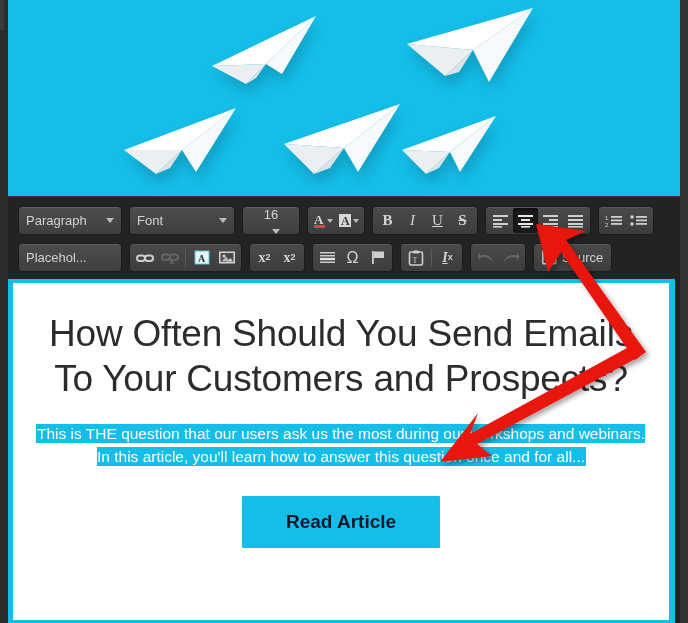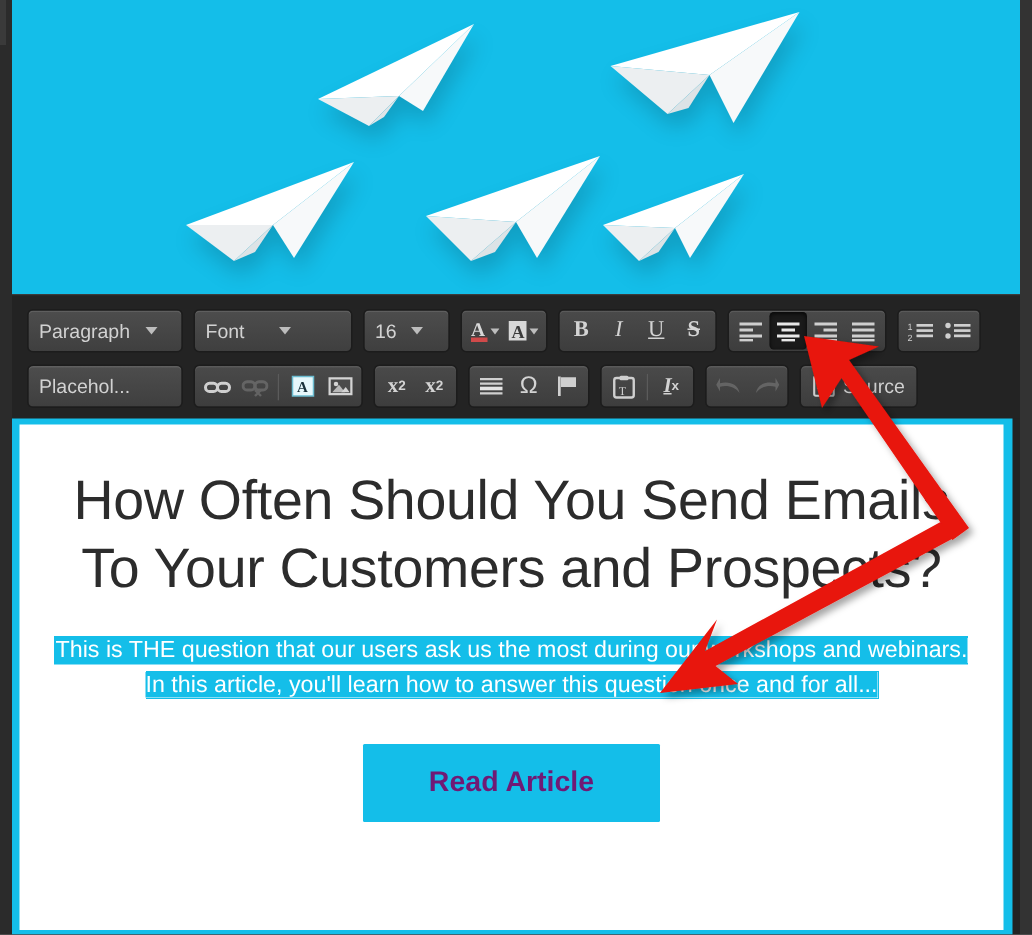--- a/index.html
+++ b/index.html
@@ -58,42 +58,42 @@
     border-radius: 3px;
     color: #cfcfcf;
     cursor: pointer;
     padding: 0 3px;
   }
   .tb-btn.active { background: #1a1a1a; box-shadow: inset 0 1px 3px rgba(0,0,0,0.8); }
   .tb-btn.disabled { opacity: 0.38; }
   .tb-sep { width: 1px; height: 18px; background: #2a2a2a; border-right: 1px solid #5b5b5b; margin: 0 3px; }
 
   .combo {
-    display: flex; align-items: center; 
+    display: flex; align-items: center; justify-content: space-between;
     height: 29px;
     background: linear-gradient(#4d4d4d, #3f3f3f);
     border: 1px solid #1c1c1c;
     border-radius: 4px;
     box-shadow: inset 0 1px 0 rgba(255,255,255,0.10);
     color: #d2d2d2;
     font-size: 13px;
     padding: 0 7px;
     cursor: pointer;
     white-space: nowrap;
   }
   .combo .caret {
     margin-left: 10px;
     width: 0; height: 0;
     border-left: 4px solid transparent;
     border-right: 4px solid transparent;
     border-top: 5px solid #bdbdbd;
   }
   #combo-paragraph { width: 104px; }
   #combo-font      { width: 106px; gap: 13px; }
-  #combo-size      { width: 58px;  }
+  #combo-size      { width: 58px; flex-direction: column;  }
   #combo-placeholder { width: 104px; gap: 40px; }
 
   .src-btn {
     display: flex; align-items: center; gap: 5px;
     height: 25px; padding: 0 6px;
     color: #d0d0d0; font-size: 13px; cursor: pointer;
   }
 
   .ic { font-size: 14px; line-height: 1; color: #d3d3d3; }
   .ic-b { font-weight: bold; font-family: "Liberation Serif", serif; font-size: 15px; }
@@ -133,21 +133,21 @@
   }
   #body-para span.sel {
     background: #14bee9;
     color: #ffffff;
     box-shadow: 0 0 0 1px #14bee9;
   }
   #cta {
     margin: 28px auto 0 auto;
     width: 198px; height: 52px;
     background: #14bee9;
-    color: #701a75;
+    color: #0f172a;
     font-size: 19px; font-weight: bold;
     display: flex; align-items: center; justify-content: center;
     cursor: pointer;
     border-radius: 1px;
   }
 
   
   #right-gutter {
     position: absolute;
     right: 0; top: 0;

